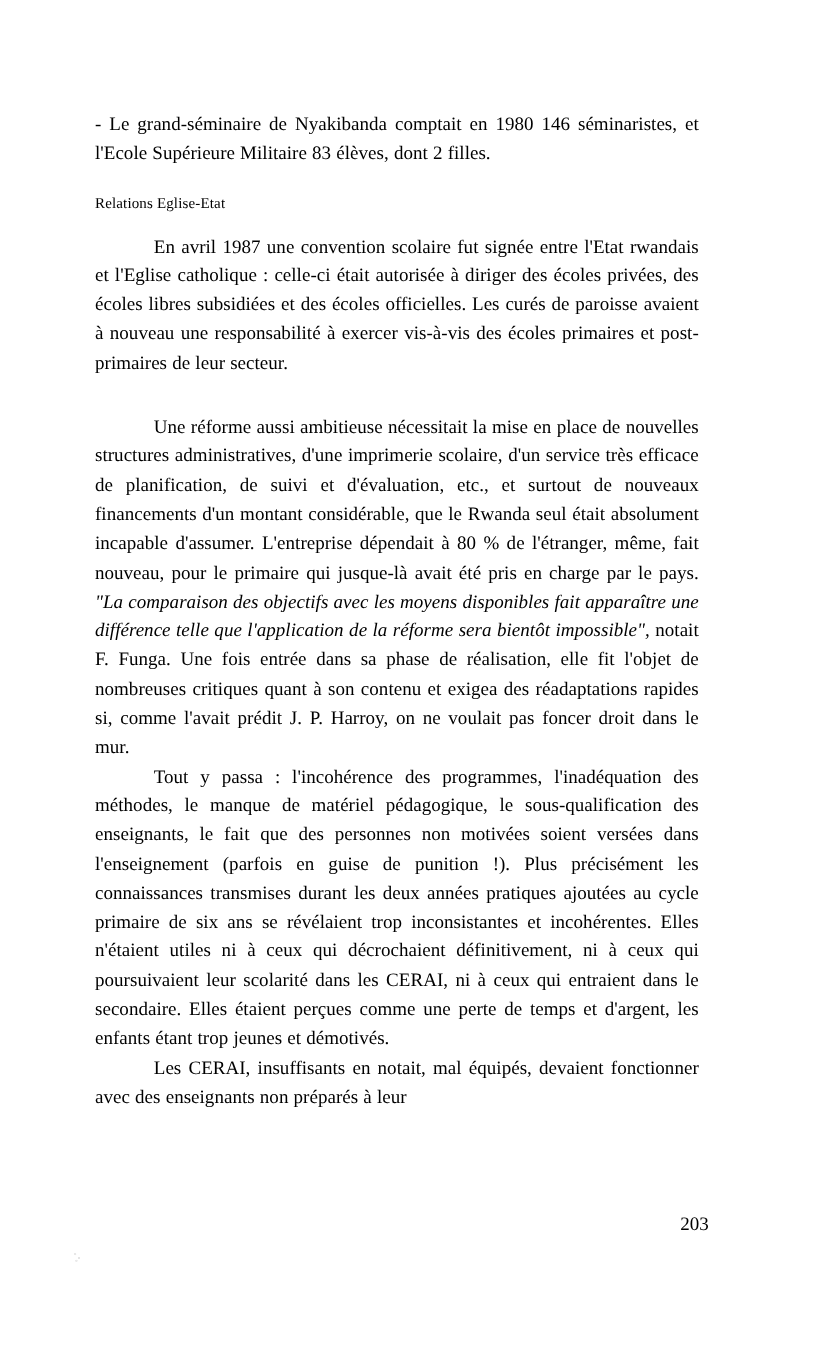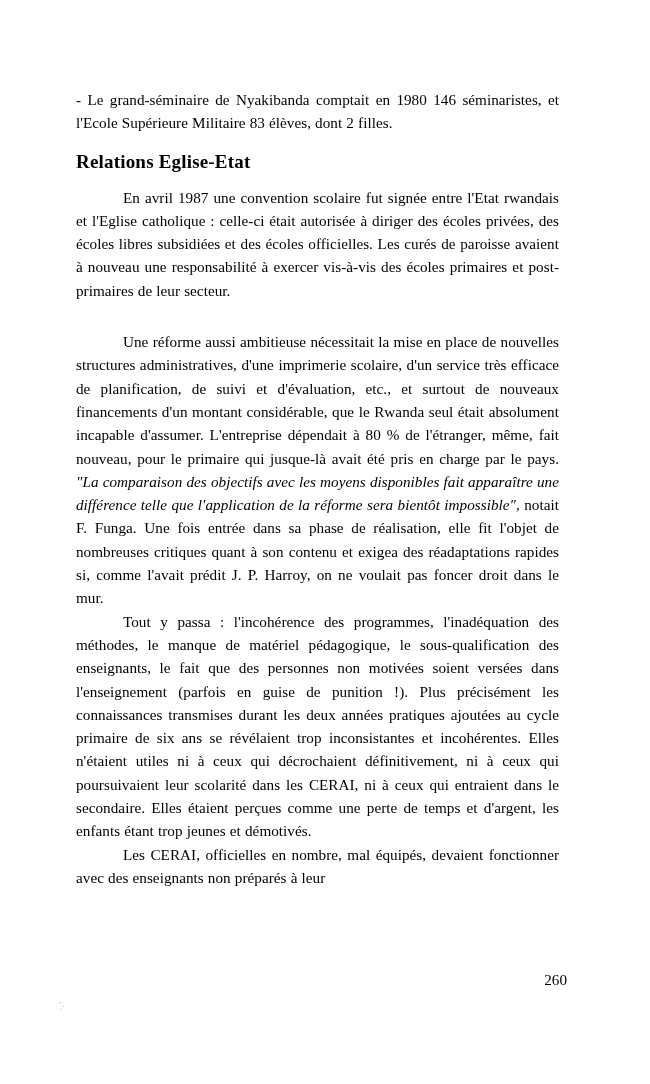--- a/index.html
+++ b/index.html
@@ -39,23 +39,23 @@
   }
   
   .para.indent {
     text-indent: 47px;
   }
   .para.hanging-dash {
     text-indent: 0;
   }
   h2.heading {
     margin: 0;
-    font-size: 19px;
+    font-size: 12px;
     line-height: 22px;
-    font-weight: bold;
+    font-weight: normal;
     letter-spacing: 0.01em;
     text-align: left;
   }
   .heading-spacer-before { height: 16px; }
   .heading-spacer-after  { height: 13px; }
   .heading-spacer-before-2 { height: 15px; }
   .heading-spacer-after-2  { height: 13px; }
 
   em.quote {
     font-style: italic;
@@ -105,21 +105,21 @@
 
     <div class="heading-spacer-before-2"></div>
 
 
     <div class="heading-spacer-after-2"></div>
 
     <p class="para indent"><span>Une réforme aussi ambitieuse nécessitait la mise en place de nouvelles structures administratives, d'une imprimerie scolaire, d'un service très efficace de planification, de suivi et d'évaluation, etc., et surtout de nouveaux financements d'un montant considérable, que le Rwanda seul était absolument incapable d'assumer. L'entreprise dépendait à 80 % de l'étranger, même, fait nouveau, pour le primaire qui jusque-là avait été pris en charge par le pays. </span><em class="quote">"La comparaison des objectifs avec les moyens disponibles fait apparaître une différence telle que l'application de la réforme sera bientôt impossible",</em><span> notait F. Funga. Une fois entrée dans sa phase de réalisation, elle fit l'objet de nombreuses critiques quant à son contenu et exigea des réadaptations rapides si, comme l'avait prédit J. P. Harroy, on ne voulait pas foncer droit dans le mur.</span></p>
 
     <p class="para indent">Tout y passa : l'incohérence des programmes, l'inadéquation des méthodes, le manque de matériel pédagogique, le sous-qualification des enseignants, le fait que des personnes non motivées soient versées dans l'enseignement (parfois en guise de punition !). Plus précisément les connaissances transmises durant les deux années pratiques ajoutées au cycle primaire de six ans se révélaient trop inconsistantes et incohérentes. Elles n'étaient utiles ni à ceux qui décrochaient définitivement, ni à ceux qui poursuivaient leur scolarité dans les CERAI, ni à ceux qui entraient dans le secondaire. Elles étaient perçues comme une perte de temps et d'argent, les enfants étant trop jeunes et démotivés.</p>
 
-    <p class="para indent">Les CERAI, officielles en nombre, mal équipés, devaient fonctionner avec des enseignants non préparés à leur</p>
+    <p class="para indent">Les CERAI, insuffisants en notait, mal équipés, devaient fonctionner avec des enseignants non préparés à leur</p>
 
   </div>
 
-  <div class="folio">260</div>
+  <div class="folio">203</div>
 
   <div class="scan-speck"></div>
 
 </div>
 
 </body></html>

